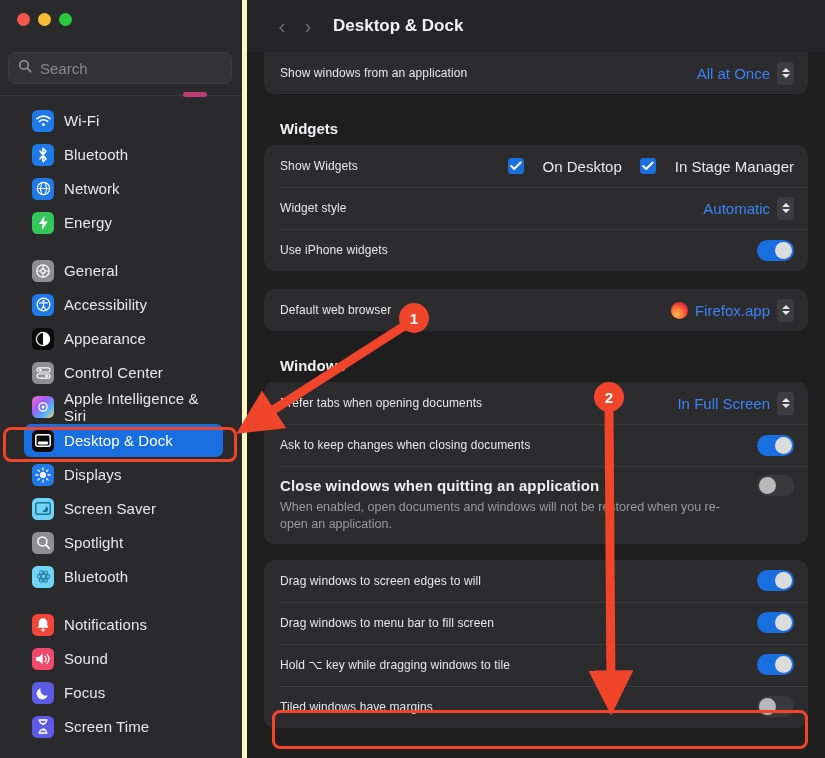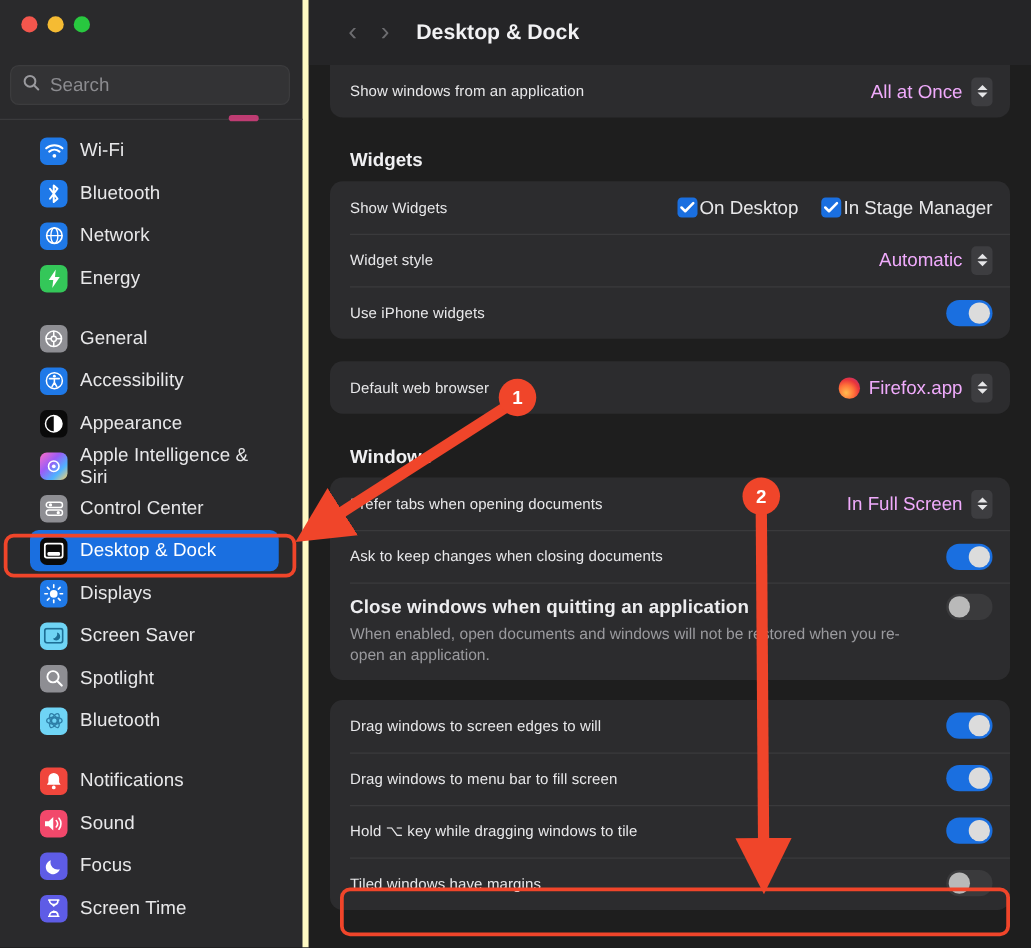--- a/index.html
+++ b/index.html
@@ -99,42 +99,42 @@
   .row-label { font-size: 12px; color: #e8e8ea; flex: 1; letter-spacing: .1px; }
   .row-right { display: flex; align-items: center; gap: 10px; }
 
   .section-title {
     font-size: 15px; font-weight: bold; color: #f0f0f2;
     padding: 18px 0 8px 16px;
   }
 
   
   .popup { display: flex; align-items: center; gap: 7px; }
-  .popup-val { font-size: 15px; color: #f0abfc; }
+  .popup-val { font-size: 15px; color: #3b82f6; }
   .chev {
     width: 17px; height: 23px; border-radius: 4px; background: #3d3d40;
     display: flex; flex-direction: column; align-items: center; justify-content: center;
     gap: 2px; flex: none;
   }
   .chev i { display: block; width: 0; height: 0; border-left: 4px solid transparent;
             border-right: 4px solid transparent; }
   .chev .up { border-bottom: 4.5px solid #e6e6e8; }
   .chev .dn { border-top: 4.5px solid #e6e6e8; }
 
   
   .toggle { width: 37px; height: 21px; border-radius: 11px; position: relative; flex: none; }
   .toggle.on { background: #1a6fe0; }
   .toggle.off { background: #3a3a3c; }
   .knob { position: absolute; top: 2px; width: 17px; height: 17px; border-radius: 50%;
           background: #d9d9d9; }
   .toggle.on .knob { right: 2px; background: #dcdcdc; }
   .toggle.off .knob { left: 2px; background: #b9b9b9; }
 
   
-  .cbwrap { display: flex; align-items: center; gap: 2px; }
+  .cbwrap { display: flex; align-items: center; gap: 19px; }
   .cb { width: 16px; height: 16px; border-radius: 3.5px; background: #1a6fe0; flex: none;
         display: flex; align-items: center; justify-content: center; }
   .cb svg { display: block; }
   .cb-label { font-size: 15px; color: #e8e8ea; }
 
   
   .ffx { width: 17px; height: 17px; border-radius: 50%; flex: none;
          background: radial-gradient(circle at 35% 72%, #ffbd4f 0%, #ff7139 38%, #e9343c 64%, #a4338f 100%); }
 
   .sub { font-size: 12.5px; color: #9a9a9e; line-height: 1.35; padding: 0 16px 0 16px; }
@@ -250,38 +250,38 @@
           <div class="nav-item">
             <span class="ic ic-black">
               <svg width="16" height="16" viewBox="0 0 16 16">
                 <circle cx="8" cy="8" r="6.6" fill="none" stroke="#fff" stroke-width="1.2"></circle>
                 <path d="M8 1.4a6.6 6.6 0 0 1 0 13.2z" fill="#fff"></path>
               </svg>
             </span>
             <span class="nav-label">Appearance</span>
           </div>
           <div class="nav-item">
-            <span class="ic ic-ai">
-              <svg width="14" height="14" viewBox="0 0 14 14">
-                <circle cx="7" cy="7" r="4.2" fill="none" stroke="#fff" stroke-width="1.3"></circle>
-                <circle cx="7" cy="7" r="1.5" fill="#fff"></circle>
-              </svg>
-            </span>
-            <span class="nav-label">Apple Intelligence &amp; Siri</span>
-          </div>
-          <div class="nav-item">
             <span class="ic ic-grey">
               <svg width="15" height="14" viewBox="0 0 15 14">
                 <rect x="1" y="1.8" width="13" height="4.2" rx="2.1" fill="none" stroke="#fff" stroke-width="1.2"></rect>
                 <circle cx="4.4" cy="3.9" r="1.3" fill="#fff"></circle>
                 <rect x="1" y="8" width="13" height="4.2" rx="2.1" fill="none" stroke="#fff" stroke-width="1.2"></rect>
                 <circle cx="10.6" cy="10.1" r="1.3" fill="#fff"></circle>
               </svg>
             </span>
             <span class="nav-label">Control Center</span>
+          </div>
+          <div class="nav-item">
+            <span class="ic ic-ai">
+              <svg width="14" height="14" viewBox="0 0 14 14">
+                <circle cx="7" cy="7" r="4.2" fill="none" stroke="#fff" stroke-width="1.3"></circle>
+                <circle cx="7" cy="7" r="1.5" fill="#fff"></circle>
+              </svg>
+            </span>
+            <span class="nav-label">Apple Intelligence &amp; Siri</span>
           </div>
           <div class="nav-item selected">
             <span class="ic ic-black">
               <svg width="16" height="13" viewBox="0 0 16 13">
                 <rect x="0.8" y="0.8" width="14.4" height="11.4" rx="2" fill="none" stroke="#fff" stroke-width="1.5"></rect>
                 <rect x="3" y="7.6" width="10" height="3" rx="1" fill="#fff"></rect>
               </svg>
             </span>
             <span class="nav-label">Desktop &amp; Dock</span>
           </div>

